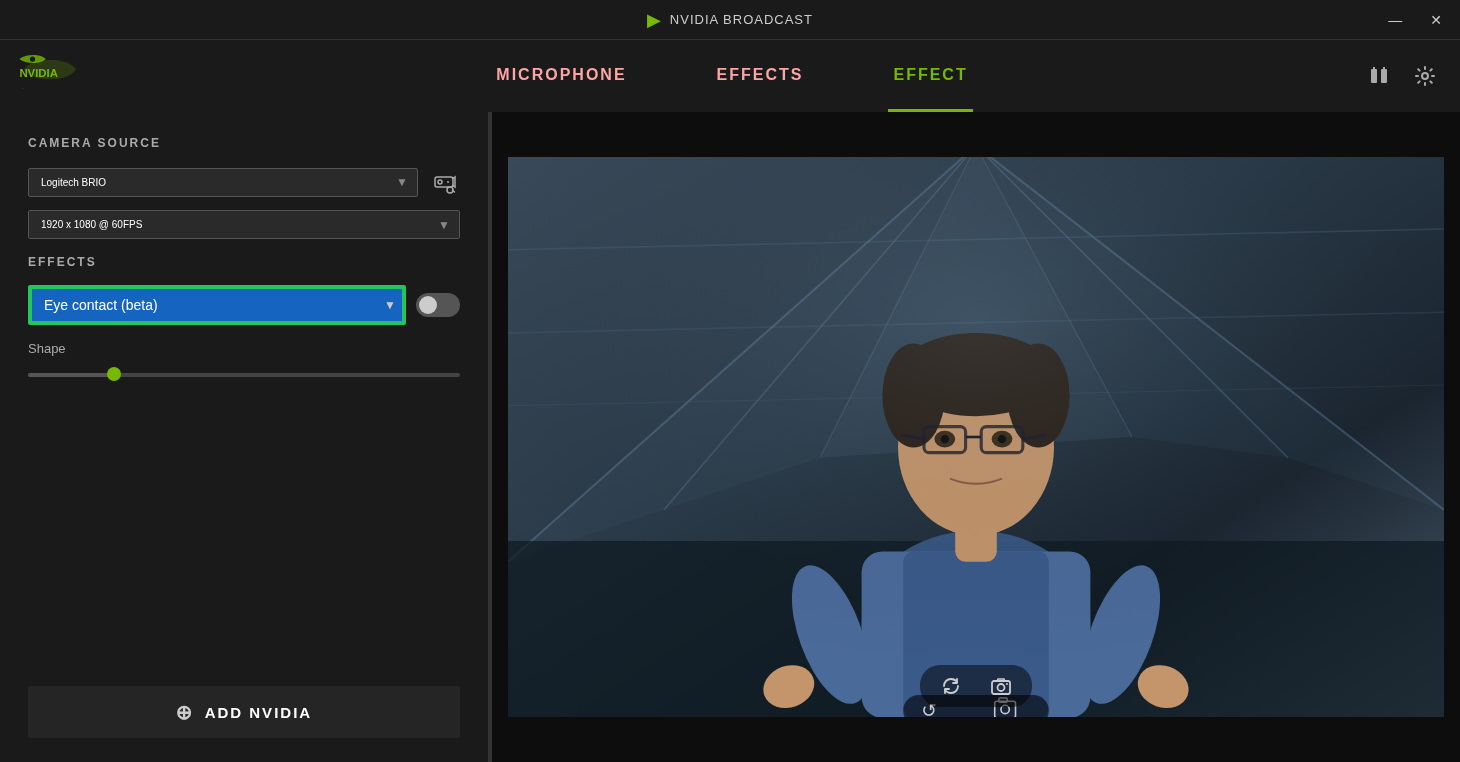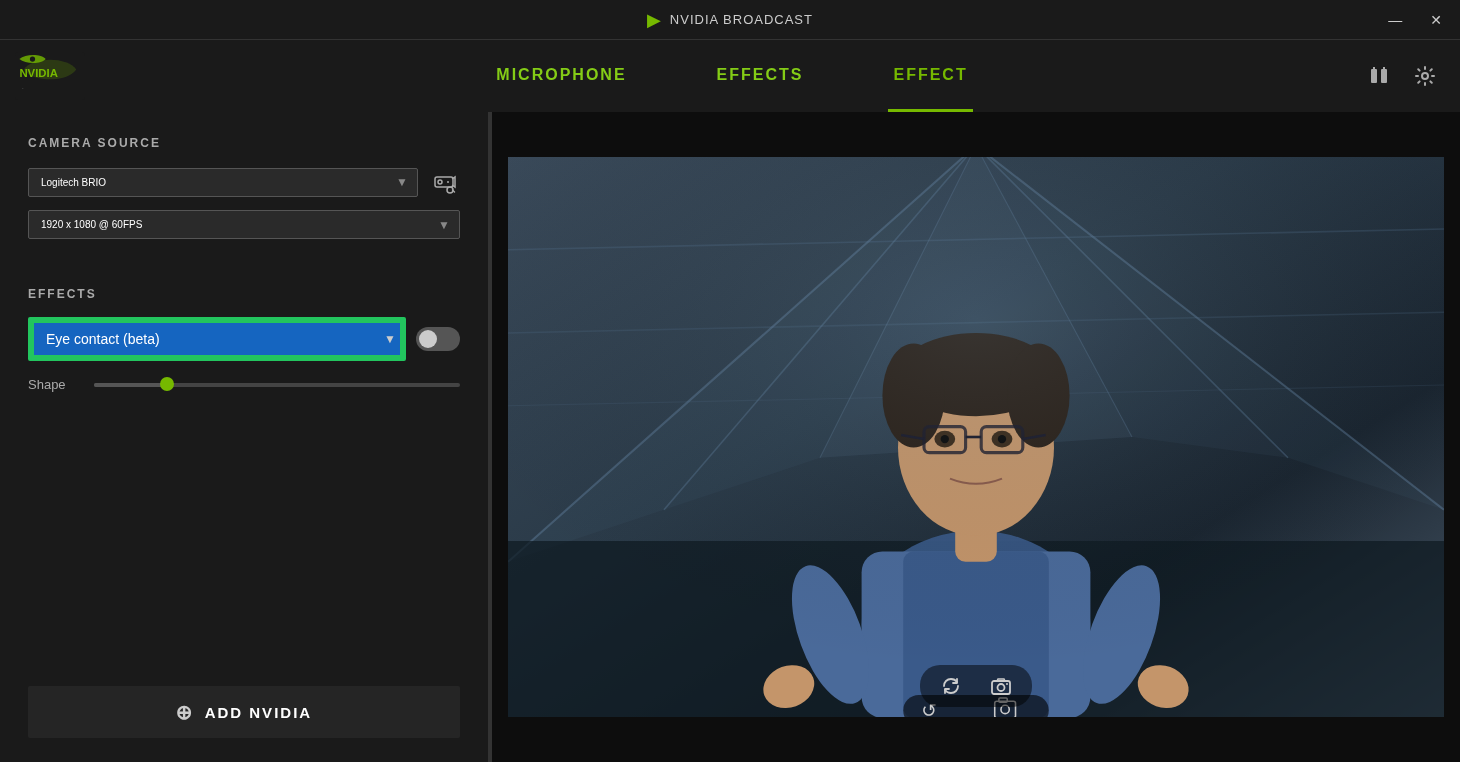--- a/index.html
+++ b/index.html
@@ -86,21 +86,21 @@
       display: flex;
       align-items: center;
       justify-content: center;
       gap: 80px;
       height: 100%;
     }
     .nav-tab {
       font-size: 16px;
       font-weight: 600;
       letter-spacing: 2px;
-      color: #84cc16;
+      color: #fca5a5;
       cursor: pointer;
       height: 100%;
       display: flex;
       align-items: center;
       padding: 0 5px;
       border-bottom: 3px solid transparent;
       text-decoration: none;
       user-select: none;
     }
     .nav-tab.active {
@@ -146,21 +146,20 @@
 
     .section-label {
       font-size: 12px;
       font-weight: 700;
       letter-spacing: 2px;
       color: #aaa;
       margin-bottom: 16px;
     }
 
     .camera-source-section {
-      margin-bottom: 32px;
     }
 
     .source-row {
       display: flex;
       align-items: center;
       gap: 10px;
       margin-bottom: 12px;
     }
 
     .select-wrapper {
@@ -222,21 +221,21 @@
       margin-bottom: 16px;
     }
 
     .effect-select-wrapper {
       flex: 1;
     }
 
     .effect-select {
       width: 100%;
       background: #1565c0;
-      border: 6px solid #22c55e;
+      border: 4px solid #22c55e;
       color: #fff;
       padding: 8px 36px 8px 12px;
       font-size: 14px;
       appearance: none;
       cursor: pointer;
       border-radius: 2px;
     }
 
     
     .toggle-switch {
@@ -262,23 +261,23 @@
       height: 18px;
       background: #ccc;
       border-radius: 50%;
       transition: left 0.2s;
     }
     .toggle-thumb.off { left: 3px; }
 
     
     .slider-row {
       display: flex;
-      align-items: center;
       gap: 16px;
       margin-bottom: 24px;
+      flex-direction: column;
     }
     .slider-label {
       font-size: 13px;
       color: #aaa;
       width: 50px;
     }
     .slider-container {
       flex: 1;
       position: relative;
       height: 6px;

